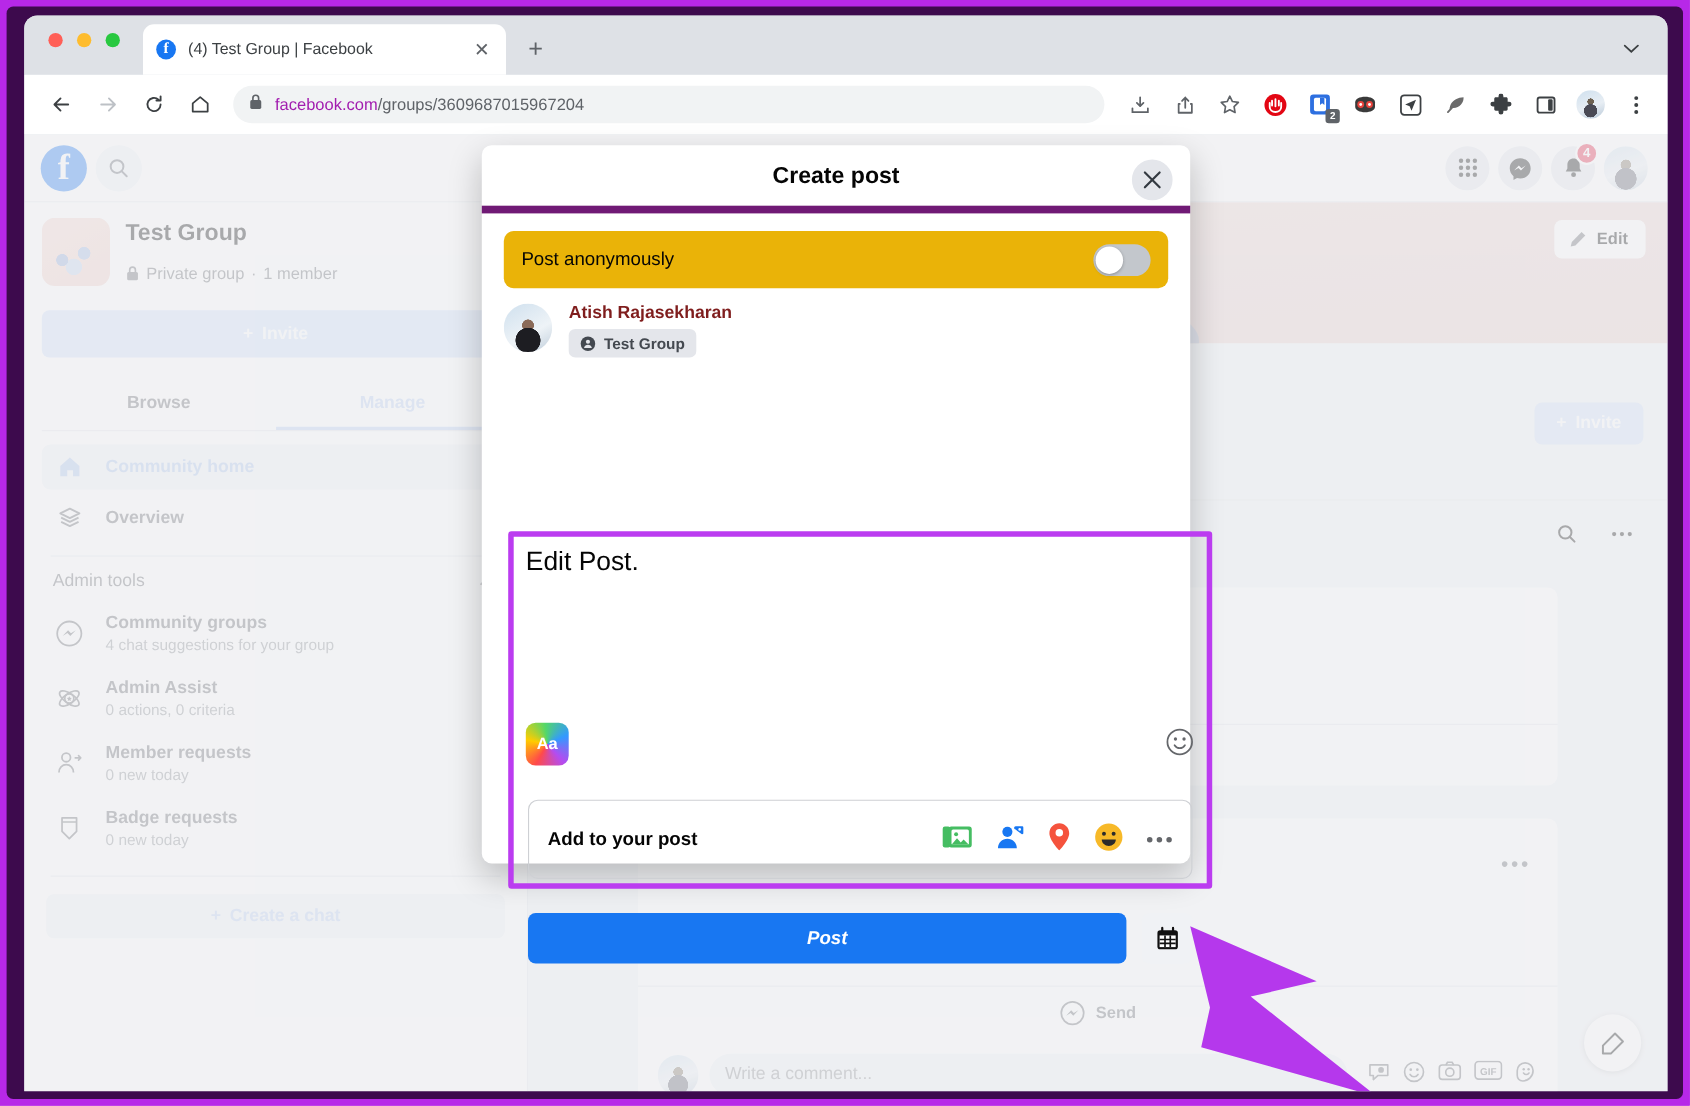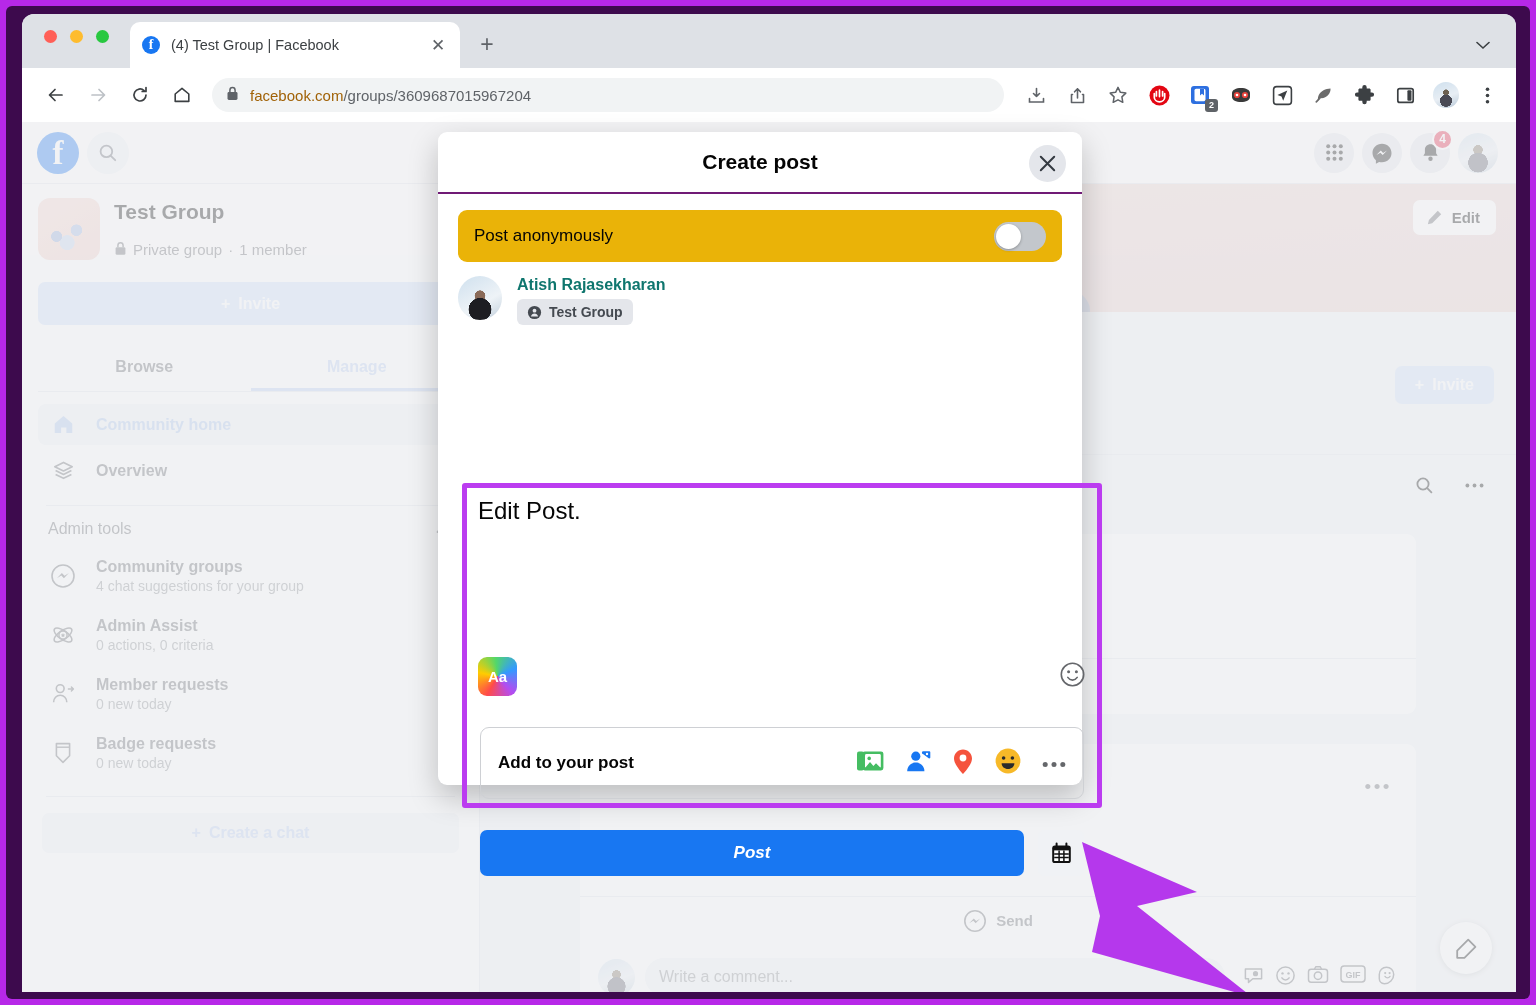--- a/index.html
+++ b/index.html
@@ -99,21 +99,21 @@
     height: 34px;
     background: #f1f3f4;
     border-radius: 17px;
     display: flex; align-items: center;
     padding: 0 14px;
     margin-right: 8px;
     max-width: 824px;
   }
   #lock-icon { flex: 0 0 auto; margin-right: 11px; color: #5f6368; }
   #url-text { font-size: 15px; color: #5f6368; white-space: nowrap; }
-  #url-text .host { color: #a16207; margin-top: 28px; }
+  #url-text .host { color: #a21caf; margin-top: 28px; }
 
   #tool-icons { display: flex; align-items: center; gap: 0; margin-left: auto; padding-right: 12px; }
   .tbi {
     width: 34px; height: 34px; margin-left: 7px;
     display: flex; align-items: center; justify-content: center;
     position: relative; color: #5f6368;
   }
   .ext-badge {
     position: absolute; right: -1px; bottom: 0px;
     background: #5f6368; color: #fff;
@@ -344,21 +344,21 @@
   }
   #modal {
     position: absolute; left: 416px; top: 118px;
     width: 644px; height: 653px;
     background: #fff; border-radius: 9px;
     box-shadow: 0 12px 30px rgba(0,0,0,.22);
     display: flex; flex-direction: column;
   }
   #modal-head {
     height: 62px; position: relative;
-    border-bottom: 2px solid #701a75;
+    border-bottom: 7px solid #701a75;
     display: flex; align-items: center; justify-content: center;
   }
   #modal-title { font-size: 21px; font-weight: bold; color: #050505; }
   #modal-close {
     position: absolute; right: 16px; top: 13px;
     width: 37px; height: 37px; border-radius: 50%;
     background: #e4e6eb;
     display: flex; align-items: center; justify-content: center;
     color: #343a41;
   }
@@ -379,21 +379,21 @@
     background: #fff; box-shadow: 0 1px 3px rgba(0,0,0,.28);
   }
   #author-row { display: flex; align-items: flex-start; gap: 15px; margin-top: 14px; }
   #author-av {
     width: 44px; height: 44px; border-radius: 50%; flex: 0 0 auto;
     background:
       radial-gradient(circle at 50% 76%, #1d1d22 0 28%, transparent 29%),
       radial-gradient(circle at 50% 45%, #8a6a58 0 16%, transparent 17%),
       linear-gradient(150deg, #cfe0ee 0%, #eef3f7 60%, #c0cedb 100%);
   }
-  #author-name { font-size: 16px; font-weight: bold; color: #0f766e; }
+  #author-name { font-size: 16px; font-weight: bold; color: #7f1d1d; }
   #grp-chip {
     margin-top: 5px; display: inline-flex; align-items: center; gap: 7px;
     background: #e4e6eb; border-radius: 6px;
     padding: 5px 10px; font-size: 14px; font-weight: bold; color: #444950;
   }
 
   
   #hl-composer {
     position: absolute; left: 440px; top: 469px;
     width: 640px; height: 325px;

